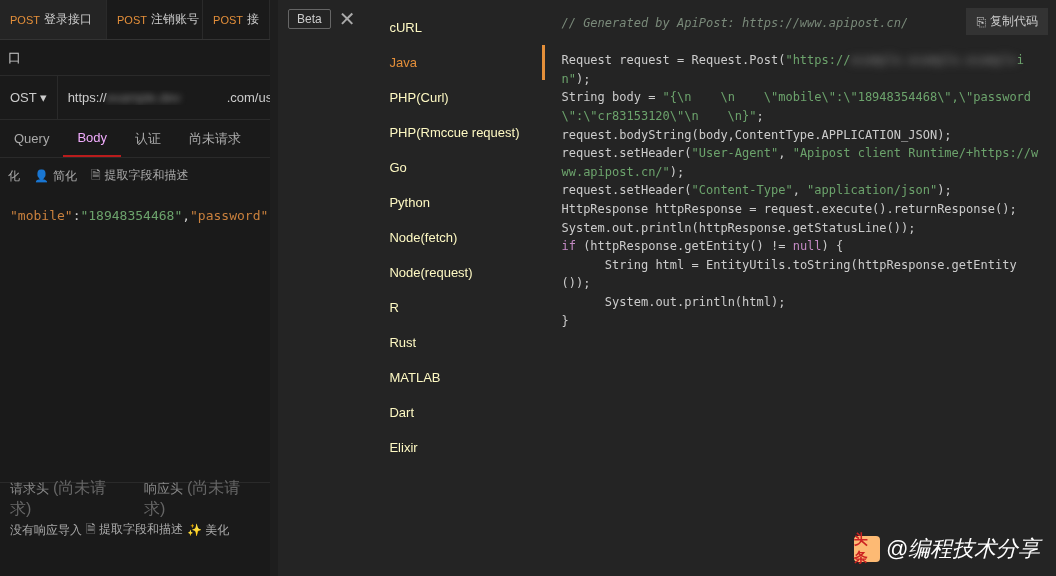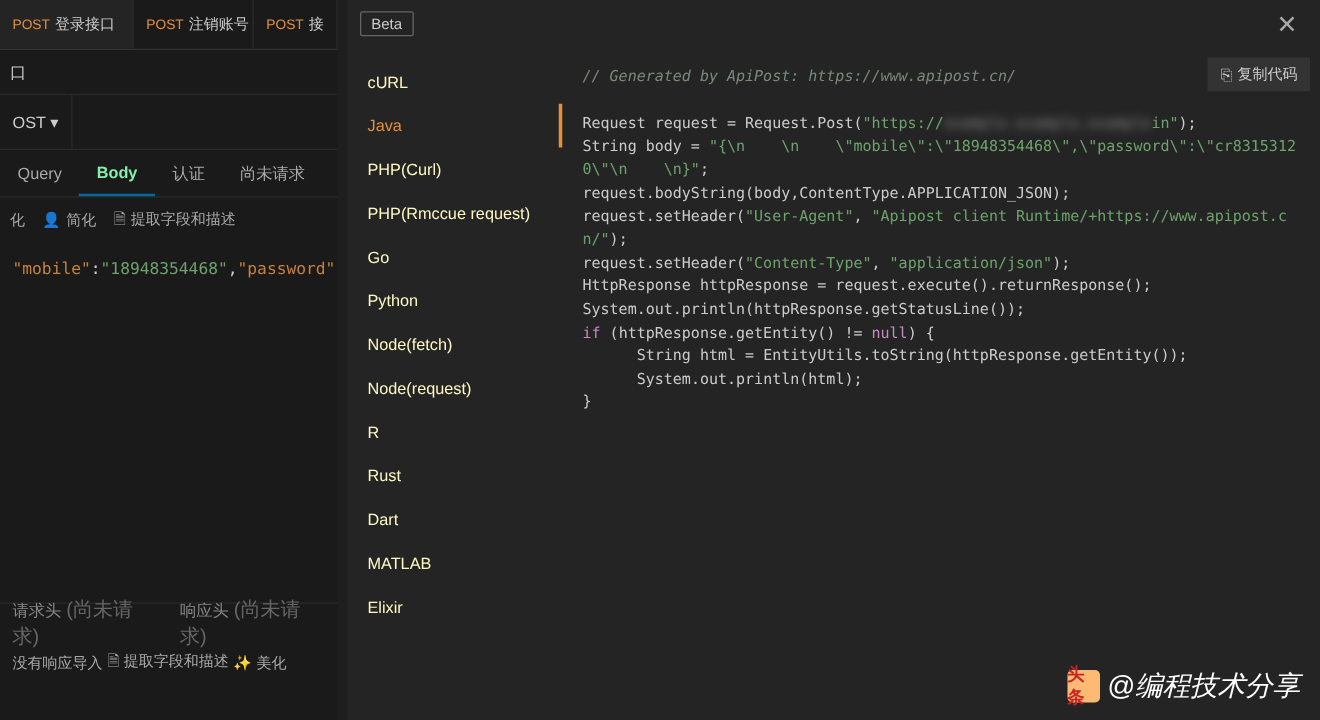--- a/index.html
+++ b/index.html
@@ -83,23 +83,22 @@
     }
     .req-tab {
       padding: 0 14px;
       display: flex;
       align-items: center;
       cursor: pointer;
       font-size: 13px;
       color: #aaa;
     }
     .req-tab.active {
-      color: #86efac;
-      border-bottom: 2px solid #0369a1;
-      font-weight: bold;
+      color: #f0abfc;
+      border-bottom: 2px solid #b91c1c;
     }
     .toolbar-row {
       display: flex;
       height: 36px;
       align-items: center;
       padding: 0 8px;
       gap: 14px;
       font-size: 12px;
       color: #aaa;
     }
@@ -139,21 +138,21 @@
       font-size: 12px;
       color: #aaa;
     }
     
     .modal {
       position: absolute;
       left: 278px; top: 0;
       right: 0; bottom: 0;
       background: #242424;
       display: flex;
-      flex-direction: column;
+      flex-direction: row;
     }
     .modal-header {
       height: 38px;
       display: flex;
       align-items: center;
       padding: 0 10px;
       justify-content: space-between;
     }
     .beta-badge {
       border: 1px solid #666;
@@ -264,20 +263,23 @@
     </div>
   </div>
 
   <div class="row2">
     <span>口</span>
   </div>
 
   <div class="url-row">
     <div class="method-select">
       <span>OST ▾</span>
+    </div>
+    <div class="url-input">
+      <span>https://</span><span class="url-blur">example.dev</span><span>.com/us</span>
     </div>
   </div>
 
   <div class="req-tabs">
     <div class="req-tab">Query</div>
     <div class="req-tab active">Body</div>
     <div class="req-tab">认证</div>
     <div class="req-tab">尚未请求</div>
   </div>
 
@@ -315,22 +317,22 @@
       <div class="lang-item">cURL</div>
       <div class="lang-item active">Java</div>
       <div class="lang-item">PHP(Curl)</div>
       <div class="lang-item">PHP(Rmccue request)</div>
       <div class="lang-item">Go</div>
       <div class="lang-item">Python</div>
       <div class="lang-item">Node(fetch)</div>
       <div class="lang-item">Node(request)</div>
       <div class="lang-item">R</div>
       <div class="lang-item">Rust</div>
+      <div class="lang-item">MATLAB</div>
       <div class="lang-item">Dart</div>
-      <div class="lang-item">MATLAB</div>
       <div class="lang-item">Elixir</div>
     </div>
     <div class="code-panel">
       <div class="copy-btn">
         <span>⎘</span>
           <span>复制代码</span>
       </div>
       <div class="code-content"><span class="c-comment">// Generated by ApiPost: https://www.apipost.cn/</span>
 
 <span>Request request = Request.Post(</span><span class="c-str"><span>"https://</span><span class="c-blur">example.example.example</span><span>in"</span></span><span>);</span>

